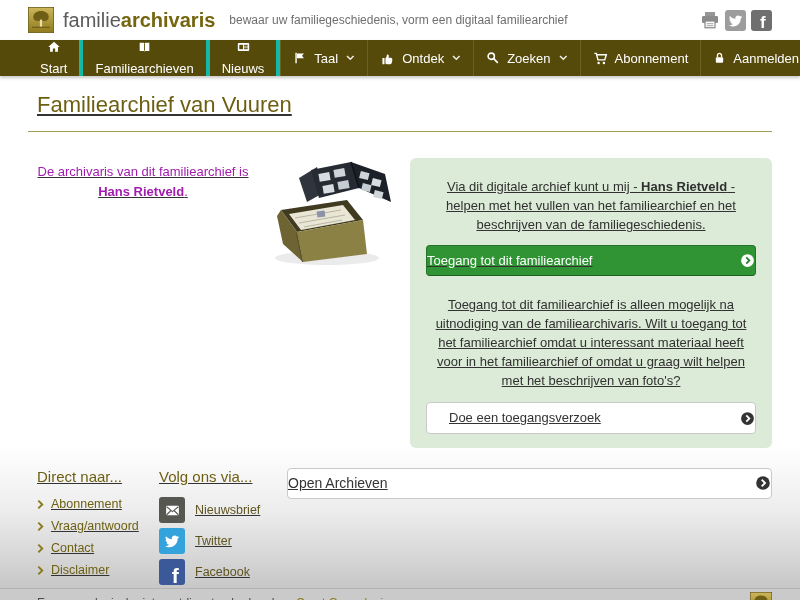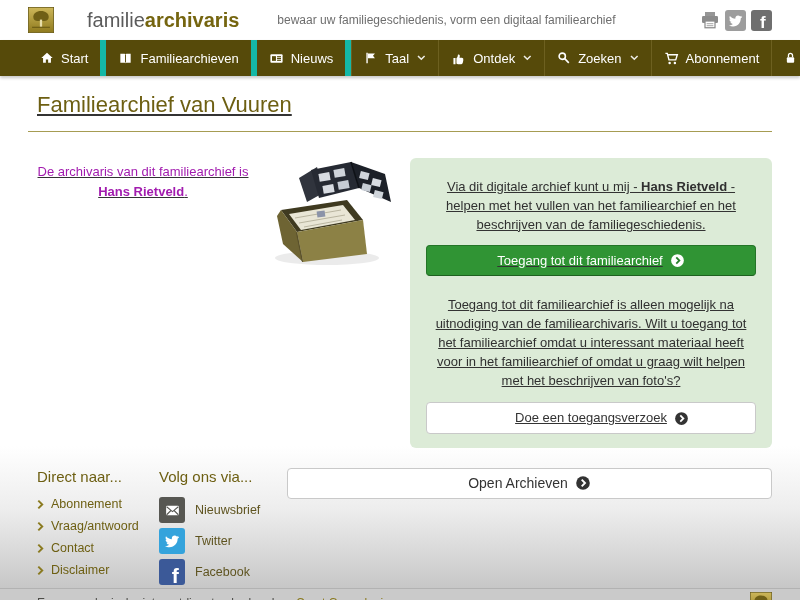--- a/index.html
+++ b/index.html
@@ -7,63 +7,63 @@
   body {
     width:800px; height:600px; overflow:hidden;
     background:#fff;
     font-family:"Liberation Sans", sans-serif;
     color:#333;
   }
   .container { width:744px; margin:0 auto; }
 
   
   .top { height:40px; display:flex; align-items:center; background:#fff; }
-  .top .container { display:flex; align-items:center;gap:24px; }
+  .top .container { display:flex; align-items:center; }
   .logo { width:26px; height:26px; flex:0 0 auto; }
   .brand { font-size:20px; color:#5b5b5b; margin-left:9px; white-space:nowrap; }
   .brand b { color:#75650f; }
   .tagline { font-size:12px; color:#6e6e6e; margin-left:14px; white-space:nowrap; }
   .header-icons { margin-left:auto; display:flex; align-items:center; gap:5px; }
   .hicon { width:21px; height:21px; display:flex; align-items:center; justify-content:center; cursor:pointer; }
   .sq { border-radius:3px; }
 
   
   nav { background:#564a0a; height:36px; box-shadow:0 2px 3px rgba(0,0,0,.22); position:relative; z-index:2; }
   nav .container { display:flex; height:36px; }
   .nav-group { display:flex; }
   .nav-right { margin-left:auto; }
   .nav-item { display:flex; align-items:center; gap:7px; padding:0 12px; color:#fff; font-size:13px; cursor:pointer; white-space:nowrap; }
-  .nav-left .nav-item { border-right:6px solid #14b8a6; }
+  .nav-left .nav-item { border-right:4px solid #14b8a6;flex-direction:column; }
   .nav-right .nav-item { border-left:1px solid #6d6020; }
   .caret { margin-left:1px; opacity:.9; }
 
   
   main { height:354px;text-decoration:underline; }
   h1 { font-size:22px; font-weight:400; color:#6d5f12; margin:16px 0 0 9px; }
   .rule { border:0; border-top:1px solid #a69c52; margin:13px 0 0; }
   .content-row { display:flex; margin-top:26px; }
   .intro { width:212px; margin:4px 0 0 9px; font-size:13px; line-height:1.55; color:#a21caf;text-align:center; }
   .photo { width:140px; height:112px; margin-left:10px; flex:0 0 auto; }
   .panel {
     width:362px; margin-left:auto; background:#dcebd7; border-radius:6px;
     padding:12px 16px 14px; font-size:13px; color:#303030;
   }
   .panel p { margin:8px 0 10px; text-align:center; line-height:1.45; }
   .panel p.second { margin:20px 0 12px; }
   .btn {
-    display:flex; align-items:center; justify-content:center; gap:7px;
+    display:flex; align-items:center; justify-content:space-between; gap:7px;
     width:100%; border-radius:4px; font-size:13px; padding:7px 0;
     cursor:pointer; font-family:inherit; line-height:1.2;
   }
   .btn-green { background:#309434; border:1px solid #247427; border-bottom-color:#1d611f; color:#fff; }
   .btn-white { background:#fff; border:1px solid #c9c9c9; color:#333;padding-left:22px; }
 
   
   .footer-main { height:142px; background:linear-gradient(#ffffff 0%, #ededed 45%, #c7c7c7 100%); }
-  .footer-cols { display:flex; padding-top:22px; }
+  .footer-cols { display:flex; padding-top:22px;text-decoration:underline; }
   .f-col1 { width:122px; margin-left:9px; }
   .f-col2 { width:128px; }
   .f-col3 { flex:1; }
   .f-head { font-size:15px; color:#6d5f12; font-weight:400; margin:0 0 12px; }
   .dlink { display:flex; align-items:center; gap:7px; font-size:12.5px; color:#6d5f12; margin-bottom:8px; cursor:pointer; }
   .slink { display:flex; align-items:center; gap:10px; margin-bottom:5px; font-size:12.5px; color:#5f5420; cursor:pointer; }
   .sicon { width:26px; height:26px; border-radius:3px; display:flex; align-items:center; justify-content:center; flex:0 0 auto; }
   .sicon.newsletter { background:#575752; }
   .sicon.twitter { background:#34a3dc; }
   .sicon.facebook { background:#3b5998; }

